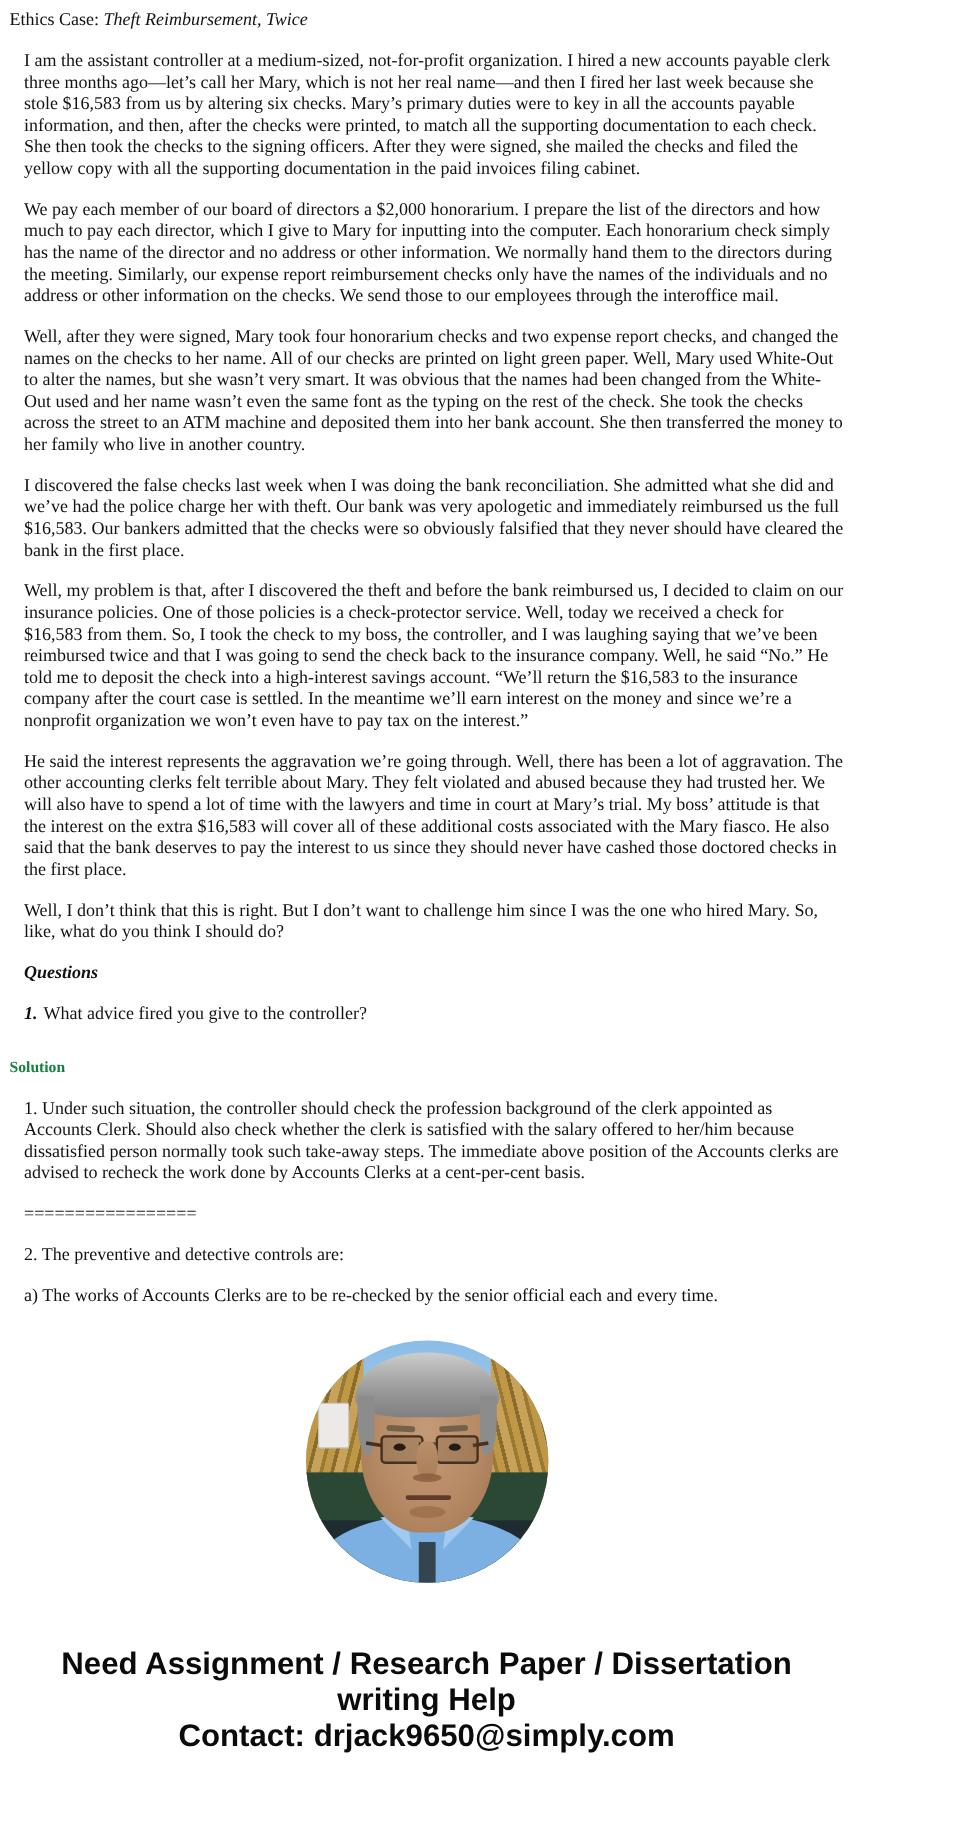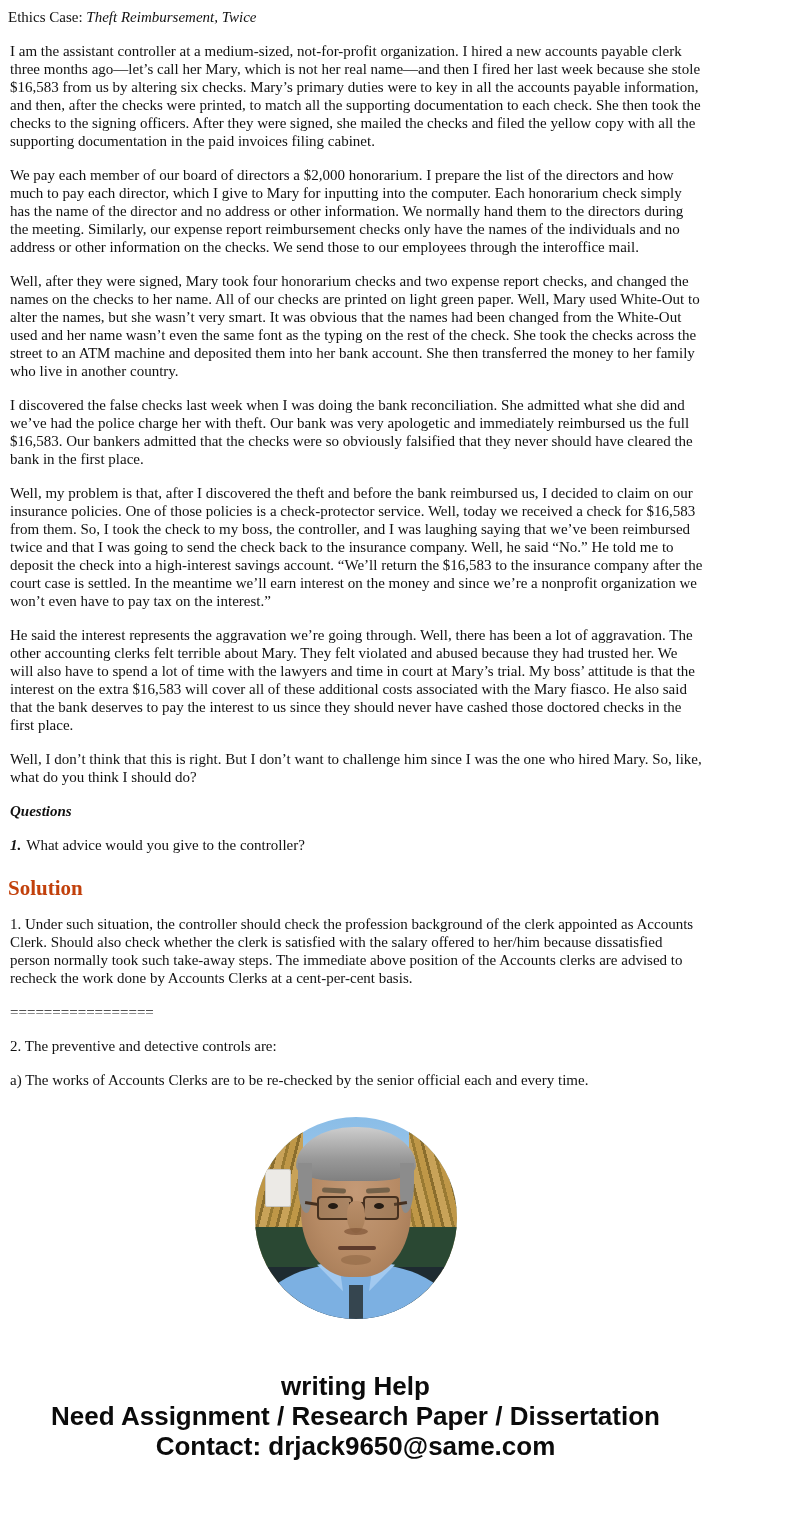--- a/index.html
+++ b/index.html
@@ -4,27 +4,27 @@
 <style>
   html,body { margin:0; padding:0; background:#ffffff; }
   .page {
     width:711px; min-height:1523px; box-sizing:border-box;
     padding:8px; background:#ffffff;
     font-family:"Liberation Serif", serif;
     font-size:15px; line-height:18px; color:#111111;
   }
   .doc-title { margin:0; }
   .doc-title em { font-style:italic; }
-  .page p { margin:16px 0 0 2px; }
+  .page p { margin:16px 0 0 12px; }
   .bold { font-weight:bold;font-style:italic; }
   .qnum { margin-right:5px; }
   h2.solution-h {
     font-family:"Liberation Serif", serif;
-    font-size:21px; line-height:21px; font-weight:bold;
-    margin:24px 0 0 0; color:#c2410c;
+    font-size:13px; line-height:21px; font-weight:bold;
+    margin:24px 0 0 0; color:#15803d;
   }
   .clip { height:11px; overflow:hidden; margin-top:16px; }
   .clip p { margin:0; }
 
   
   .photo {
     position:relative; width:202px; height:202px;
     margin:28px auto 0 auto; border-radius:50%; overflow:hidden;
     background:linear-gradient(#8abde7, #a9cdec 45%, #b9d7ef);
   }
@@ -83,21 +83,21 @@
   <p>I am the assistant controller at a medium-sized, not-for-profit organization. I hired a new accounts payable clerk three months ago—let’s call her Mary, which is not her real name—and then I fired her last week because she stole $16,583 from us by altering six checks. Mary’s primary duties were to key in all the accounts payable information, and then, after the checks were printed, to match all the supporting documentation to each check. She then took the checks to the signing officers. After they were signed, she mailed the checks and filed the yellow copy with all the supporting documentation in the paid invoices filing cabinet.</p>
   <p>We pay each member of our board of directors a $2,000 honorarium. I prepare the list of the directors and how much to pay each director, which I give to Mary for inputting into the computer. Each honorarium check simply has the name of the director and no address or other information. We normally hand them to the directors during the meeting. Similarly, our expense report reimbursement checks only have the names of the individuals and no address or other information on the checks. We send those to our employees through the interoffice mail.</p>
   <p>Well, after they were signed, Mary took four honorarium checks and two expense report checks, and changed the names on the checks to her name. All of our checks are printed on light green paper. Well, Mary used White-Out to alter the names, but she wasn’t very smart. It was obvious that the names had been changed from the White-Out used and her name wasn’t even the same font as the typing on the rest of the check. She took the checks across the street to an ATM machine and deposited them into her bank account. She then transferred the money to her family who live in another country.</p>
   <p>I discovered the false checks last week when I was doing the bank reconciliation. She admitted what she did and we’ve had the police charge her with theft. Our bank was very apologetic and immediately reimbursed us the full $16,583. Our bankers admitted that the checks were so obviously falsified that they never should have cleared the bank in the first place.</p>
   <p>Well, my problem is that, after I discovered the theft and before the bank reimbursed us, I decided to claim on our insurance policies. One of those policies is a check-protector service. Well, today we received a check for $16,583 from them. So, I took the check to my boss, the controller, and I was laughing saying that we’ve been reimbursed twice and that I was going to send the check back to the insurance company. Well, he said “No.” He told me to deposit the check into a high-interest savings account. “We’ll return the $16,583 to the insurance company after the court case is settled. In the meantime we’ll earn interest on the money and since we’re a nonprofit organization we won’t even have to pay tax on the interest.”</p>
   <p>He said the interest represents the aggravation we’re going through. Well, there has been a lot of aggravation. The other accounting clerks felt terrible about Mary. They felt violated and abused because they had trusted her. We will also have to spend a lot of time with the lawyers and time in court at Mary’s trial. My boss’ attitude is that the interest on the extra $16,583 will cover all of these additional costs associated with the Mary fiasco. He also said that the bank deserves to pay the interest to us since they should never have cashed those doctored checks in the first place.</p>
   <p>Well, I don’t think that this is right. But I don’t want to challenge him since I was the one who hired Mary. So, like, what do you think I should do?</p>
 
   <p class="bold">Questions</p>
 
-  <p><span class="bold qnum">1.</span><span>What advice would you give to the controller?</span></p>
+  <p><span class="bold qnum">1.</span><span>What advice fired you give to the controller?</span></p>
 
 
   <h2 class="solution-h">Solution</h2>
 
   <p>1. Under such situation, the controller should check the profession background of the clerk appointed as Accounts Clerk. Should also check whether the clerk is satisfied with the salary offered to her/him because dissatisfied person normally took such take-away steps. The immediate above position of the Accounts clerks are advised to recheck the work done by Accounts Clerks at a cent-per-cent basis.</p>
   <p>=================</p>
   <p>2. The preventive and detective controls are:</p>
   <p>a) The works of Accounts Clerks are to be re-checked by the senior official each and every time.</p>
 
   <div class="photo">
@@ -124,18 +124,18 @@
     <div class="bridge"></div>
     <div class="eye-l"></div>
     <div class="eye-r"></div>
     <div class="nose"></div>
     <div class="nose-base"></div>
     <div class="mouth"></div>
     <div class="chin-shadow"></div>
   </div>
 
   <div class="footer">
+    <div>Need Assignment / Research Paper / Dissertation</div>
     <div>writing Help</div>
-    <div>Need Assignment / Research Paper / Dissertation</div>
-    <div>Contact: drjack9650@same.com</div>
+    <div>Contact: drjack9650@simply.com</div>
   </div>
 
 </div>
 
 </body></html>

